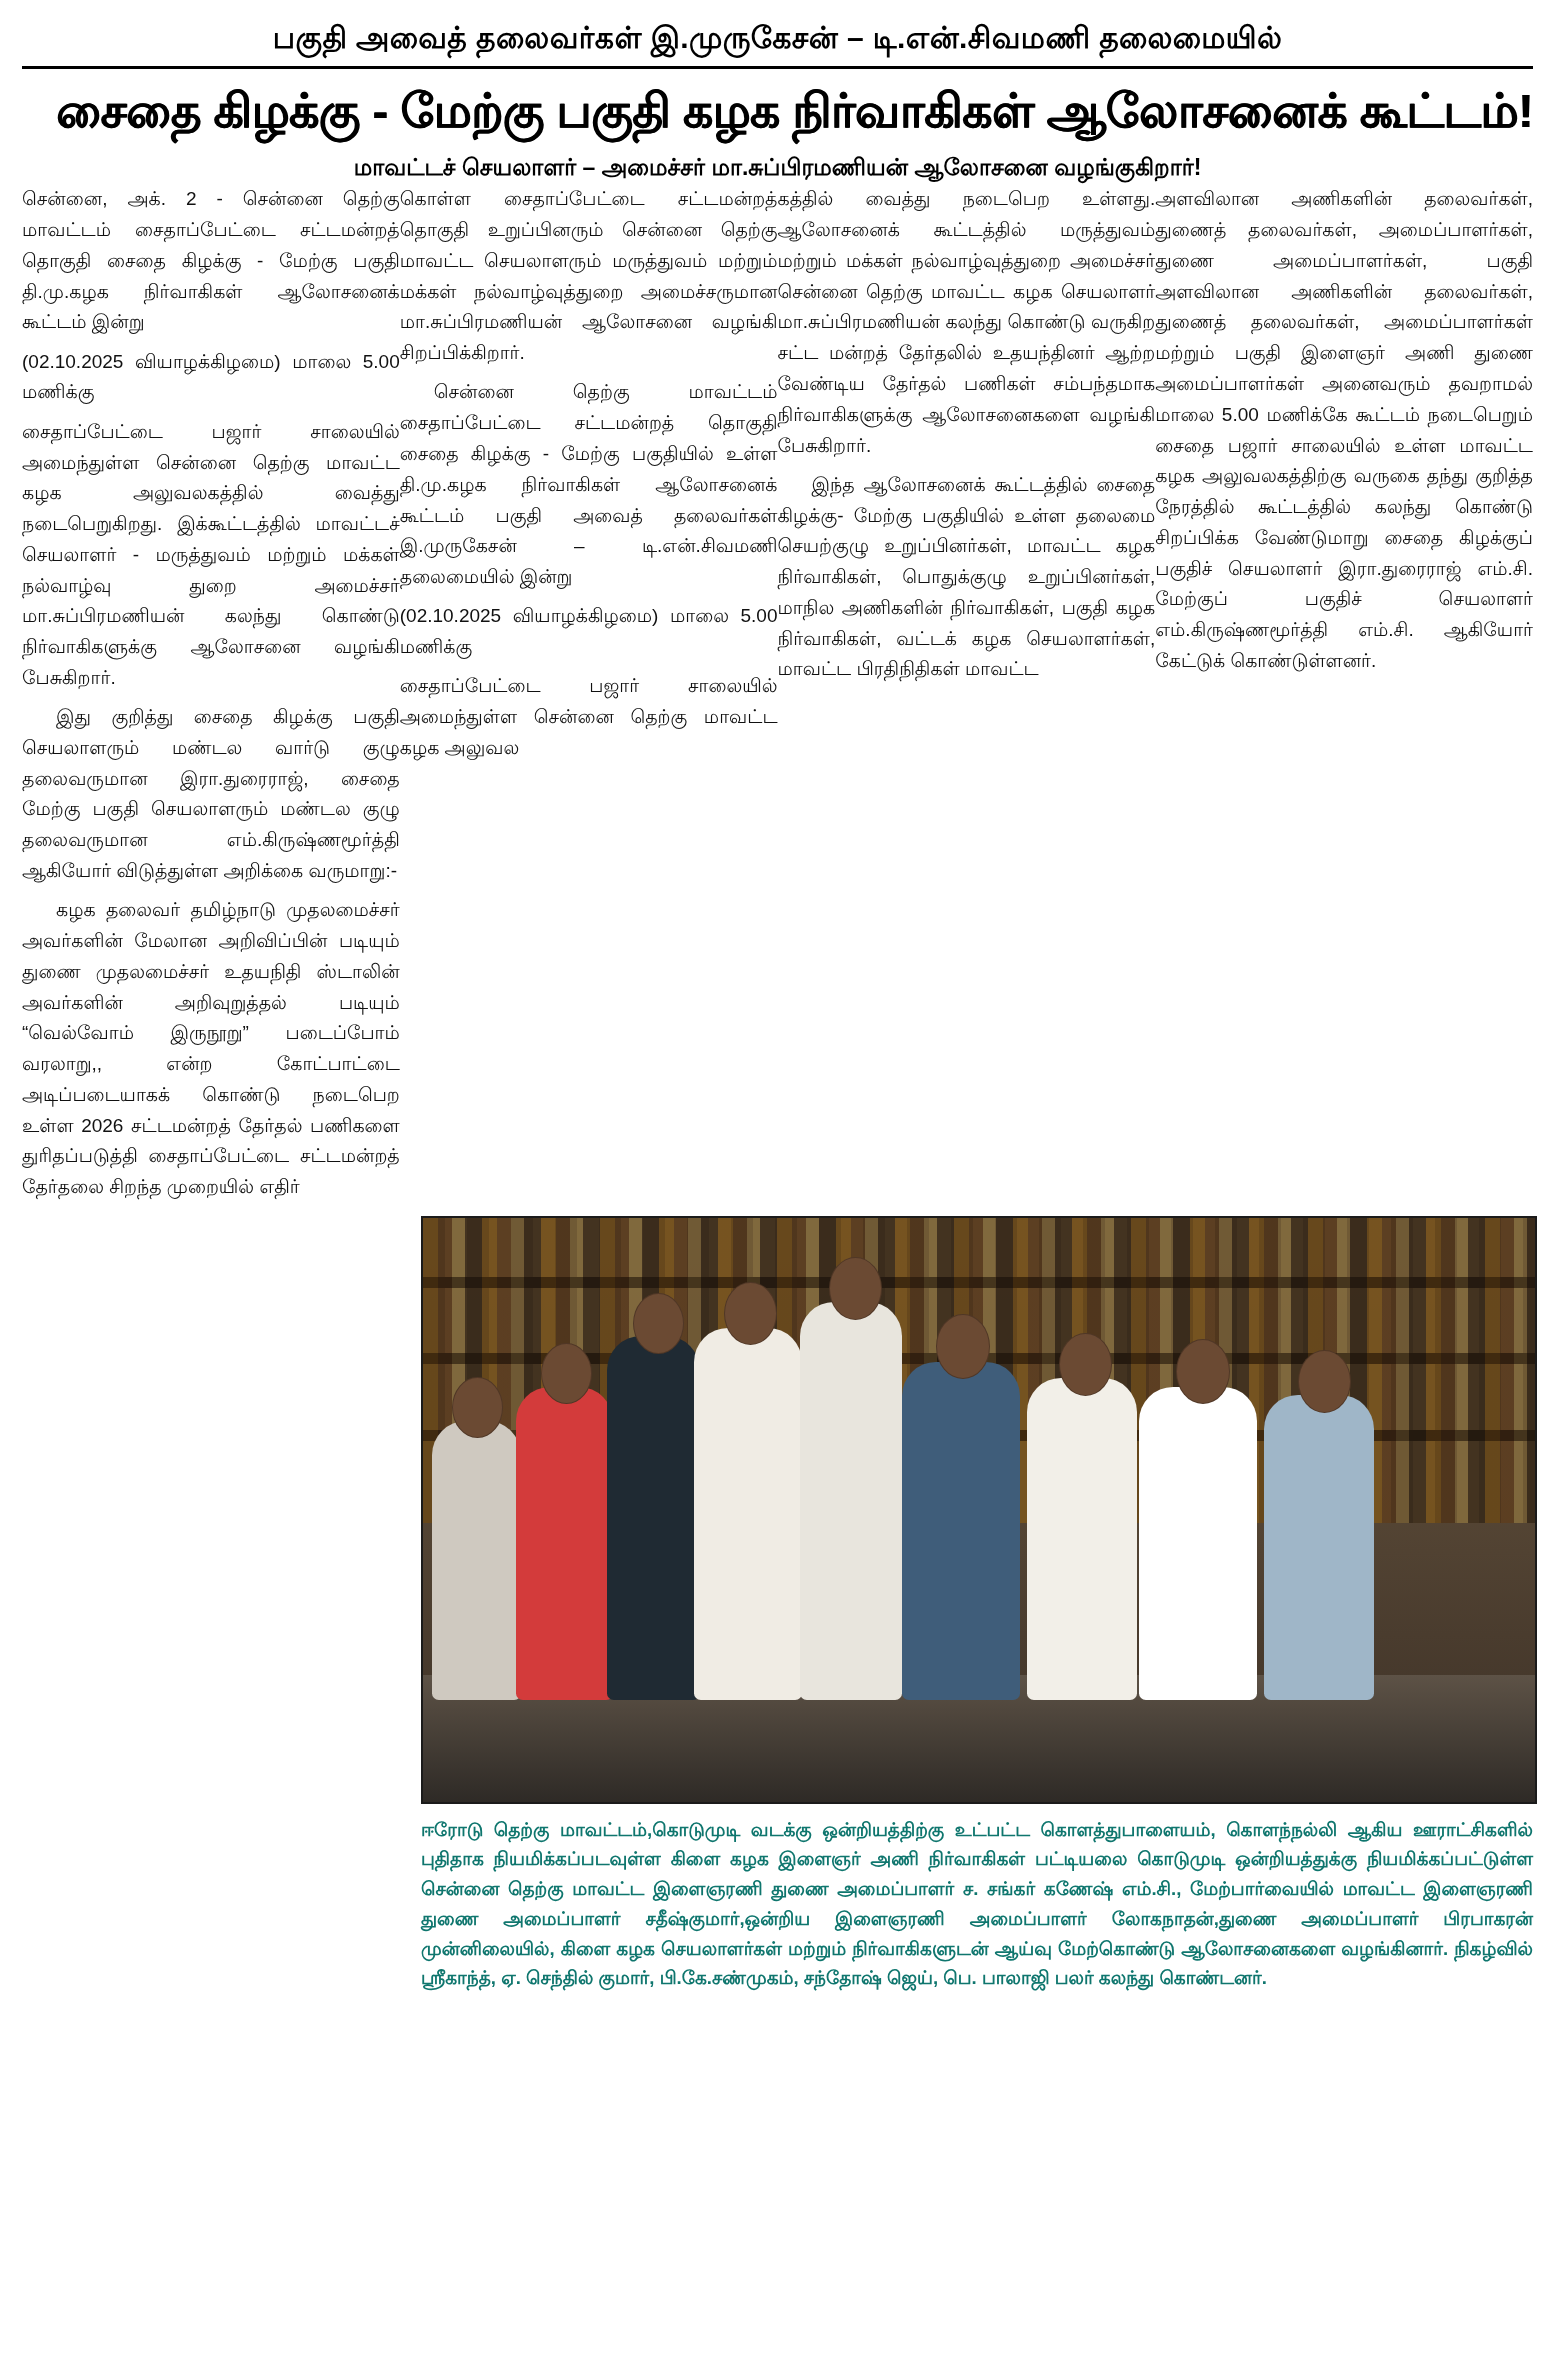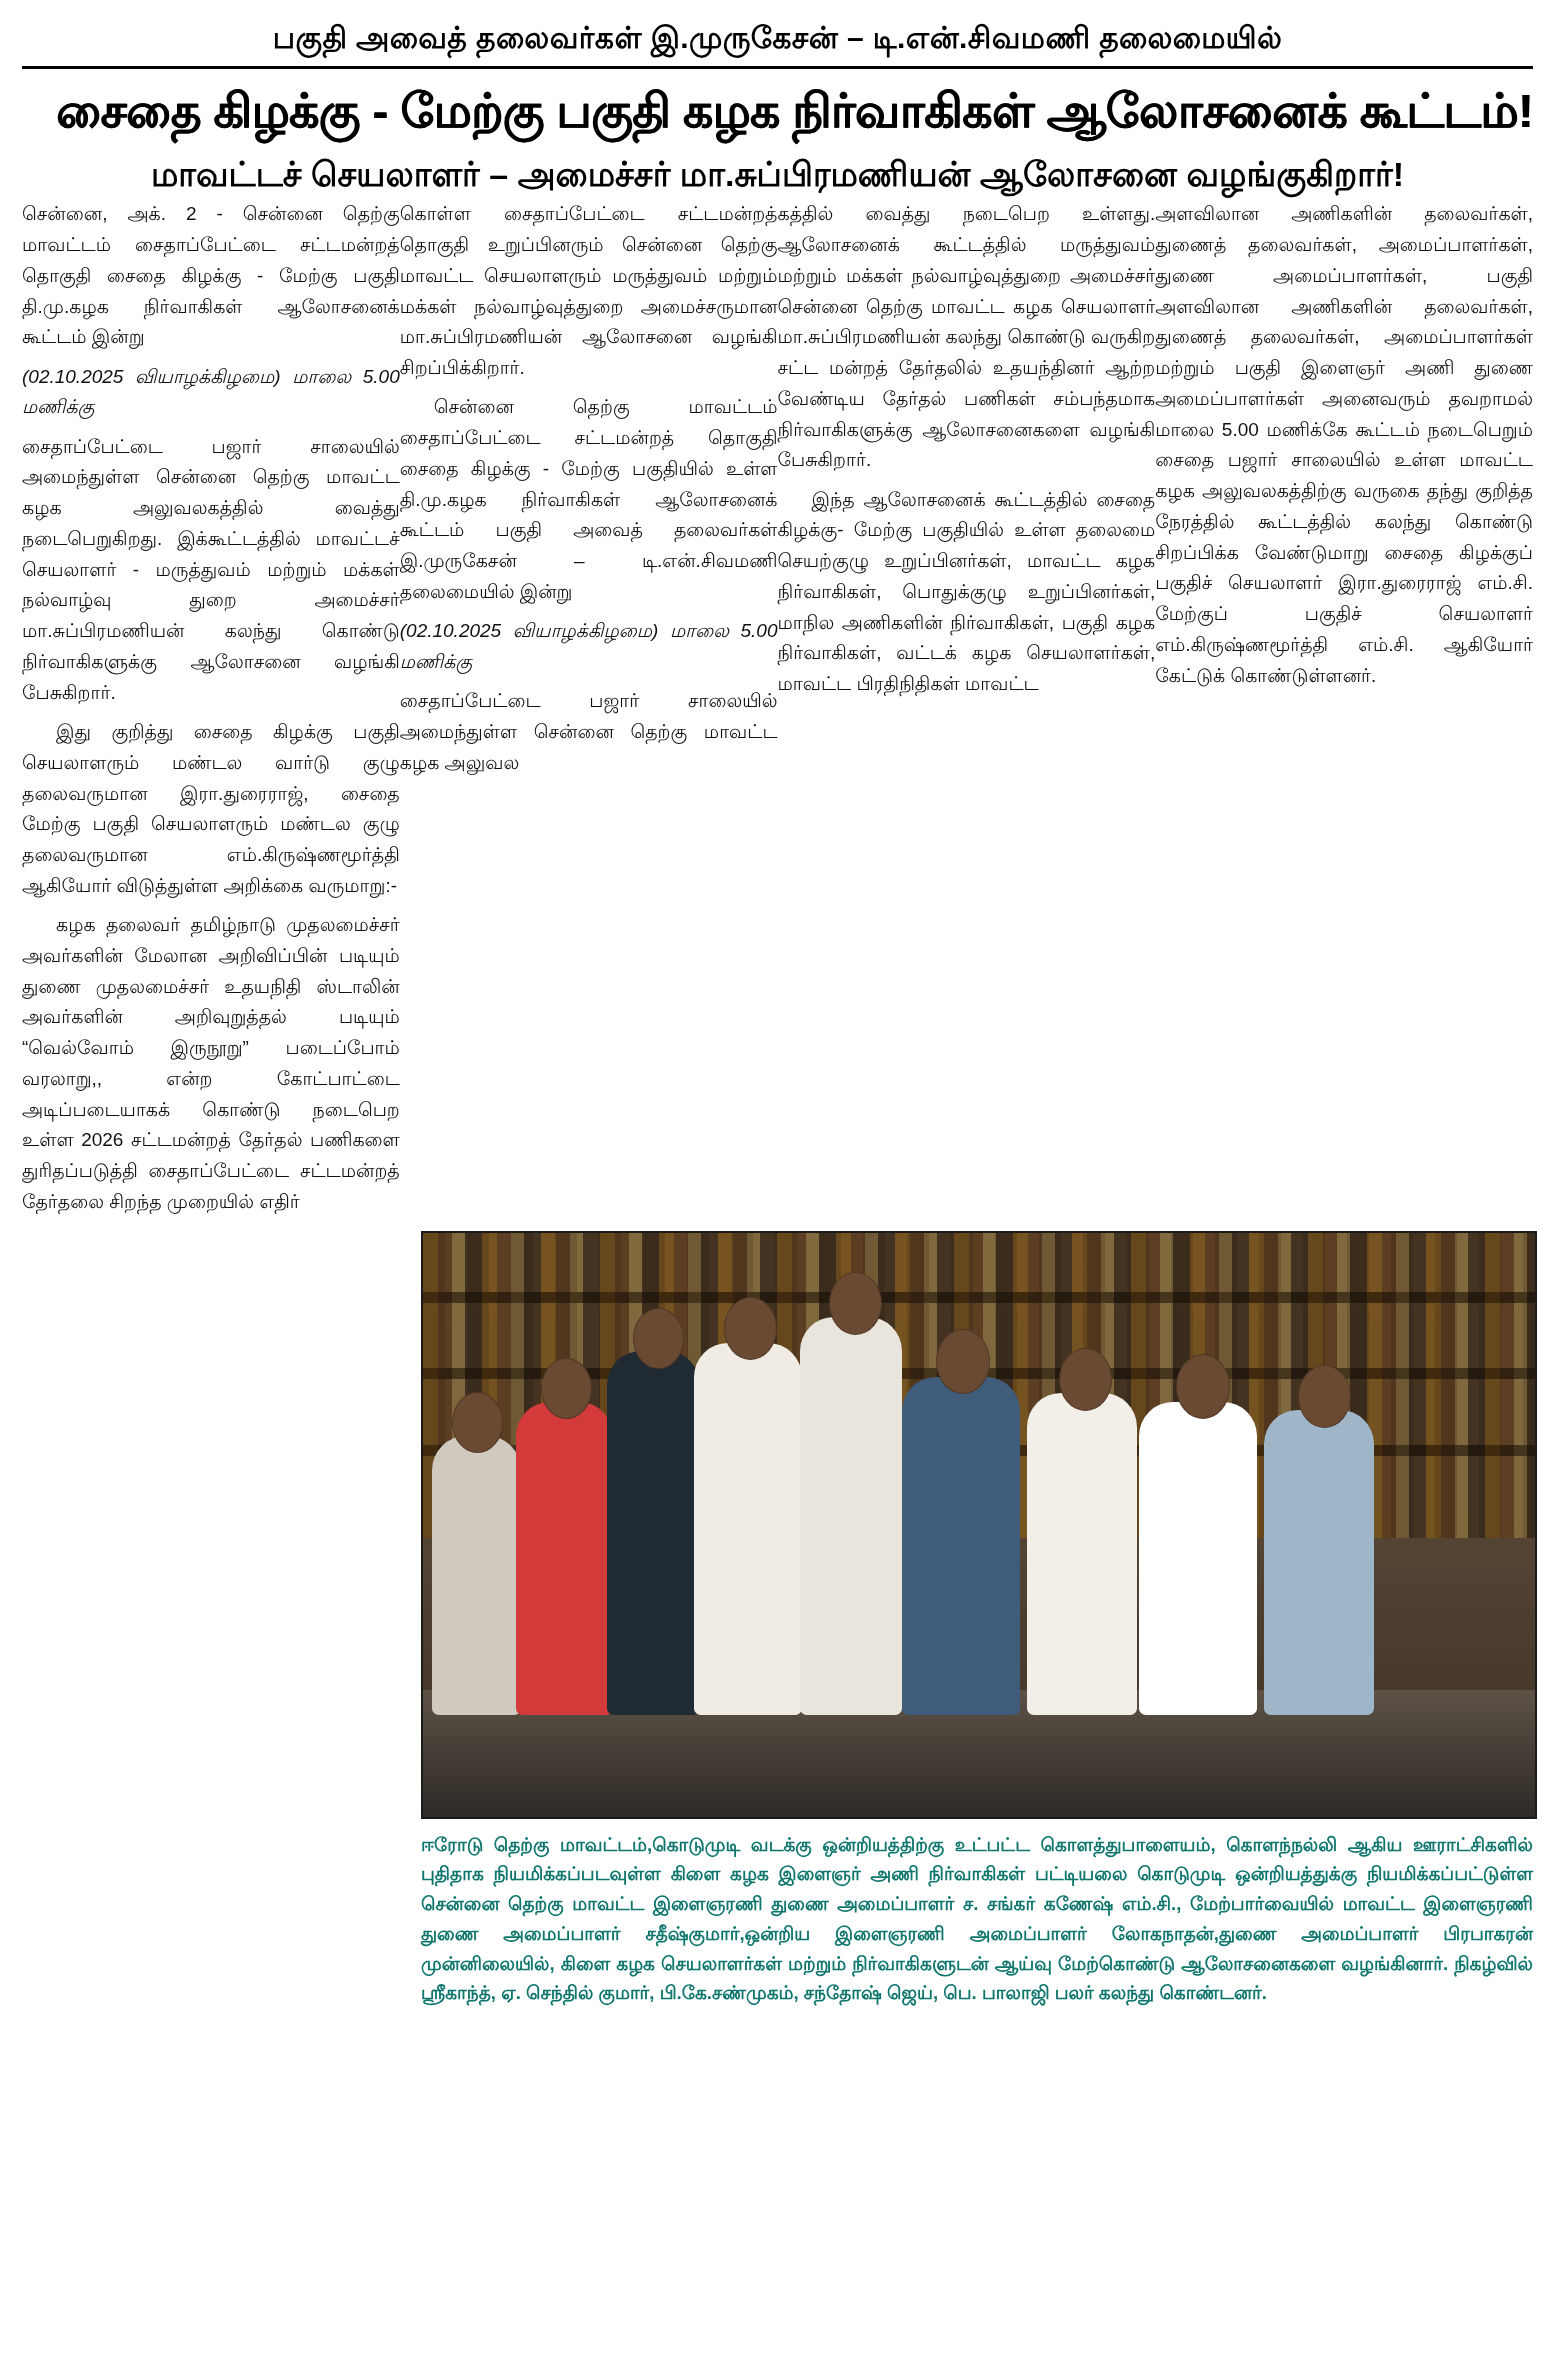--- a/index.html
+++ b/index.html
@@ -37,21 +37,21 @@
     font-size:47px;
     font-weight:700;
     line-height:1.22;
     color:#000;
     letter-spacing:-0.4px;
     padding:1.7px 0 10.2px 0;
     text-shadow:0.8px 0 0 #000;
   }
   .subhead{
     text-align:center;
-    font-size:34px;
+    font-size:23px;
     font-weight:700;
     line-height:1.35;
     color:#000;
     padding:1.7px 0;
   }
   .subhead2{
     text-align:center;
     font-size:29px;
     font-weight:700;
     line-height:1.35;
@@ -71,21 +71,21 @@
     text-align:justify;
     text-justify:inter-word;
     color:#111;
     hyphens:none;
   }
   .col p{
     margin:0 0 8.5px 0;
     text-align:justify;
   }
   .col p.indent{ text-indent:34px; }
-  .col p.ital{ font-style:italic; }
+  .col p.ital{ }
 
   
   .photo-wrap{
     grid-column:1 / span 4;
     margin-top:5.1px;
   }
   .photo-inner{
     display:grid;
     grid-template-columns:370px 1fr;
     column-gap:29px;

